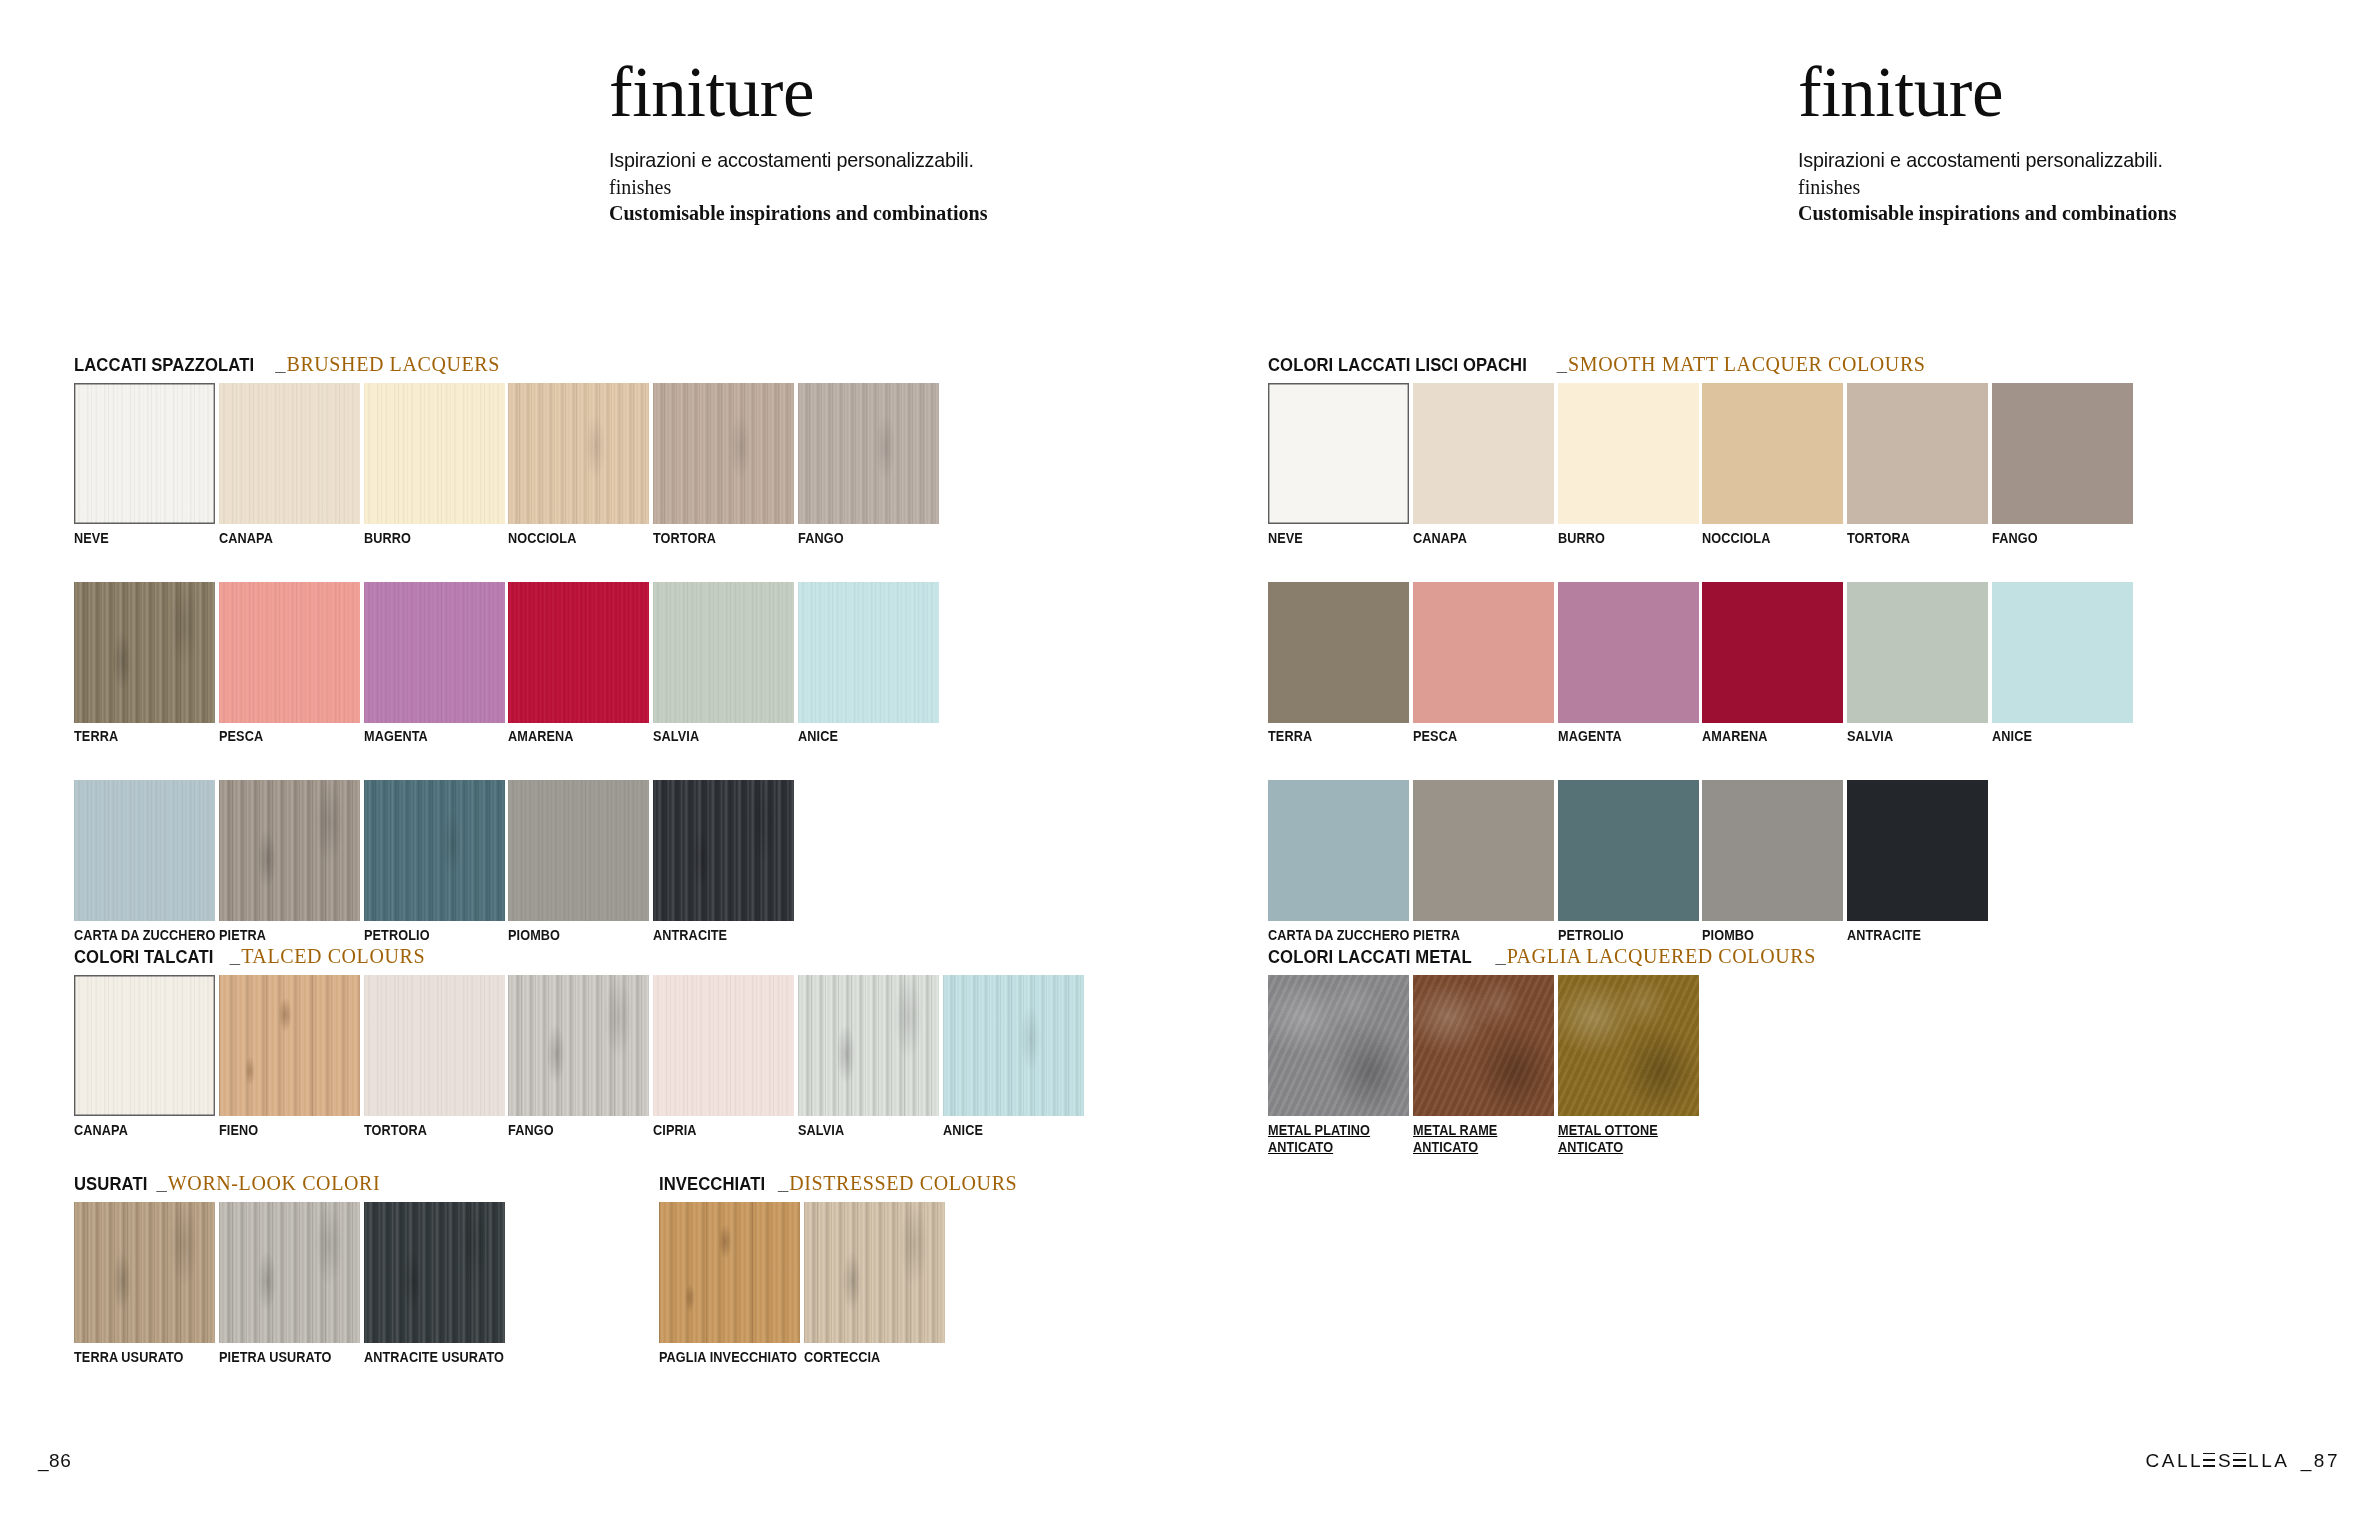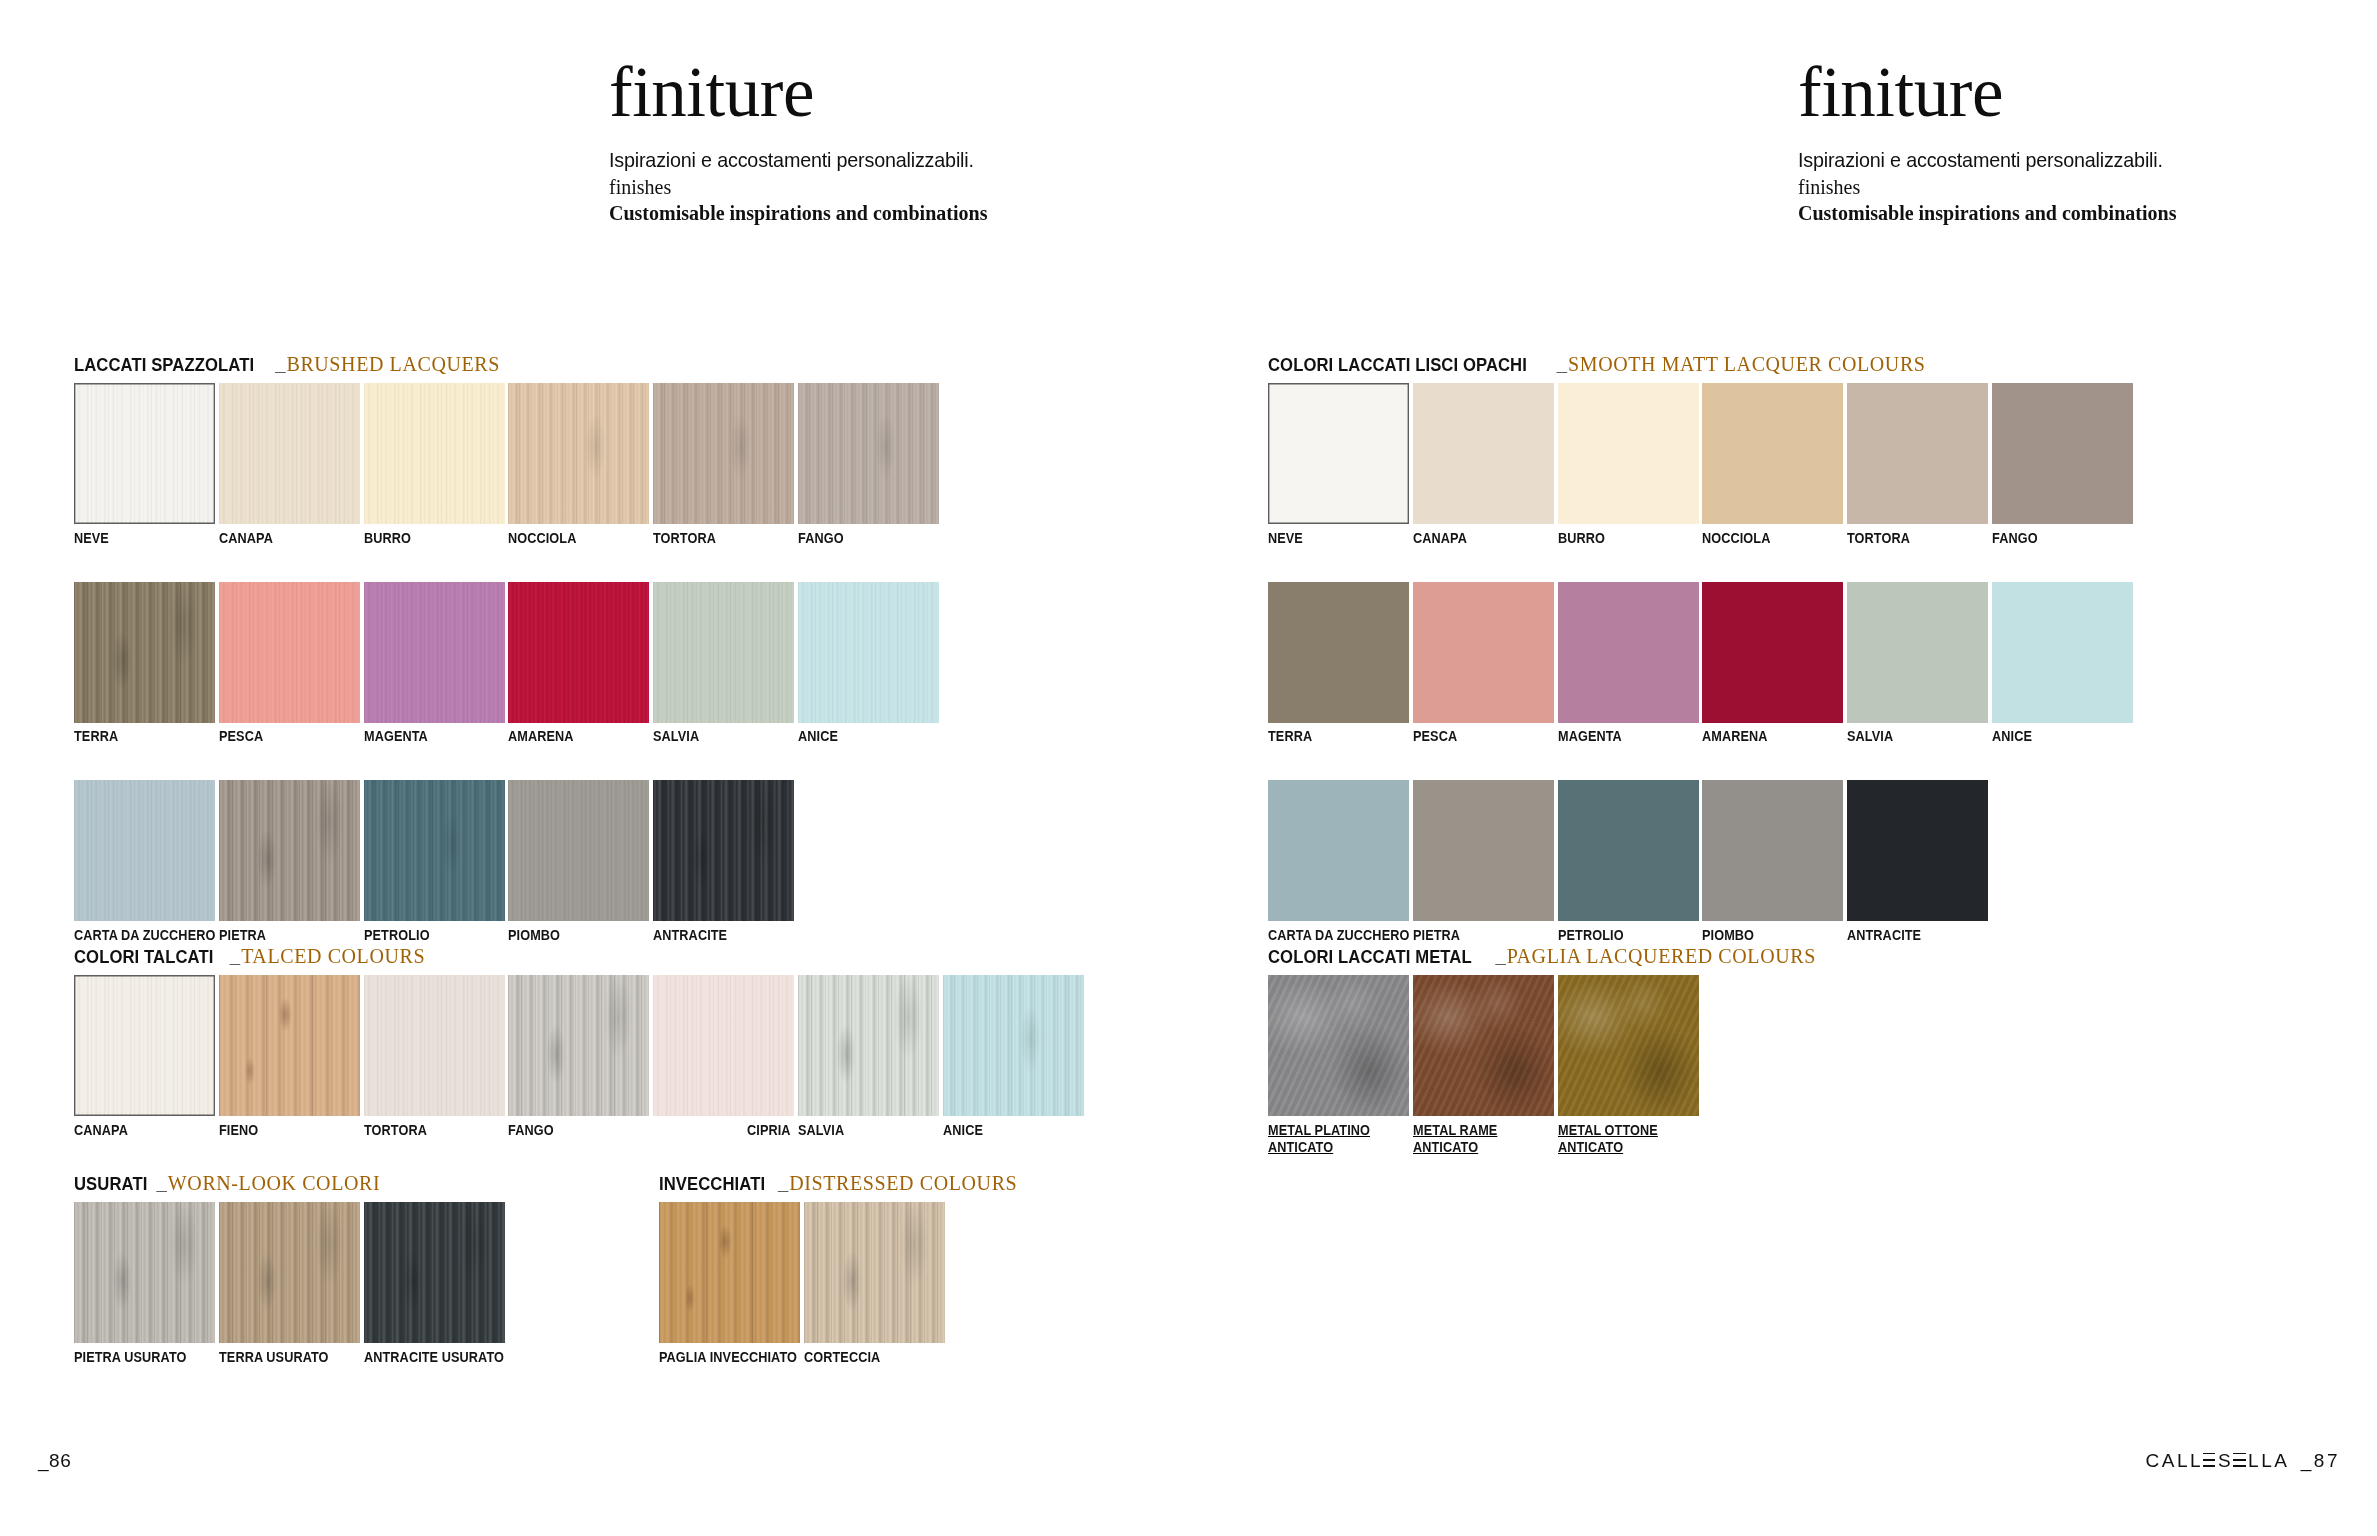--- a/index.html
+++ b/index.html
@@ -282,44 +282,44 @@
             <div class="cap" style="white-space: pre;">FIENO</div>
           </div>
           <div class="cell" style="margin-right: 3.8px; width: 141px;">
             <div class="swatch grain-fine" style="width: 141px; height: 141px; background: rgb(233, 224, 218);"></div>
             <div class="cap" style="white-space: pre;">TORTORA</div>
           </div>
           <div class="cell" style="margin-right: 3.8px; width: 141px;">
             <div class="swatch grain-strong" style="width: 141px; height: 141px; background: rgb(207, 204, 198);"></div>
             <div class="cap" style="white-space: pre;">FANGO</div>
           </div>
-          <div class="cell" style="margin-right: 3.8px; width: 141px; align-items: flex-end;">
+          <div class="cell" style="margin-right: 3.8px; width: 141px;">
             <div class="swatch grain-fine" style="width: 141px; height: 141px; background: rgb(242, 226, 221);"></div>
             <div class="cap" style="white-space: pre;">CIPRIA</div>
           </div>
           <div class="cell" style="margin-right: 3.8px; width: 141px;">
             <div class="swatch grain-strong" style="width: 141px; height: 141px; background: rgb(222, 227, 221);"></div>
             <div class="cap" style="white-space: pre;">SALVIA</div>
           </div>
           <div class="cell" style="margin-right: 3.8px; width: 141px;">
             <div class="swatch grain-med" style="width: 141px; height: 141px; background: rgb(195, 227, 230);"></div>
             <div class="cap" style="white-space: pre;">ANICE</div>
           </div>
         </div>
       </div>
       <div style="position: absolute; left: 74px; top: 1173px;">
         <div class="sec-head"><span class="sec-it">USURATI</span><span class="sec-sep">_</span><span class="sec-en">WORN-LOOK COLORI</span></div>
         <div class="row" style="margin-bottom: 0px;">
           <div class="cell" style="margin-right: 3.8px; width: 141px;">
+            <div class="swatch grain-strong" style="width: 141px; height: 141px; background: rgb(185, 161, 131);"></div>
+            <div class="cap" style="white-space: pre;">TERRA USURATO</div>
+          </div>
+          <div class="cell" style="margin-right: 3.8px; width: 141px;">
             <div class="swatch grain-strong" style="width: 141px; height: 141px; background: rgb(193, 189, 181);"></div>
             <div class="cap" style="white-space: pre;">PIETRA USURATO</div>
-          </div>
-          <div class="cell" style="margin-right: 3.8px; width: 141px;">
-            <div class="swatch grain-strong" style="width: 141px; height: 141px; background: rgb(185, 161, 131);"></div>
-            <div class="cap" style="white-space: pre;">TERRA USURATO</div>
           </div>
           <div class="cell" style="margin-right: 3.8px; width: 141px;">
             <div class="swatch grain-strong" style="width: 141px; height: 141px; background: rgb(51, 58, 61);"></div>
             <div class="cap" style="white-space: pre;">ANTRACITE USURATO</div>
           </div>
         </div>
       </div>
       <div style="position: absolute; left: 659px; top: 1173px;">
         <div class="sec-head"><span class="sec-it">INVECCHIATI</span><span class="sec-sep">_</span><span class="sec-en">DISTRESSED COLOURS</span></div>
         <div class="row" style="margin-bottom: 0px;">

